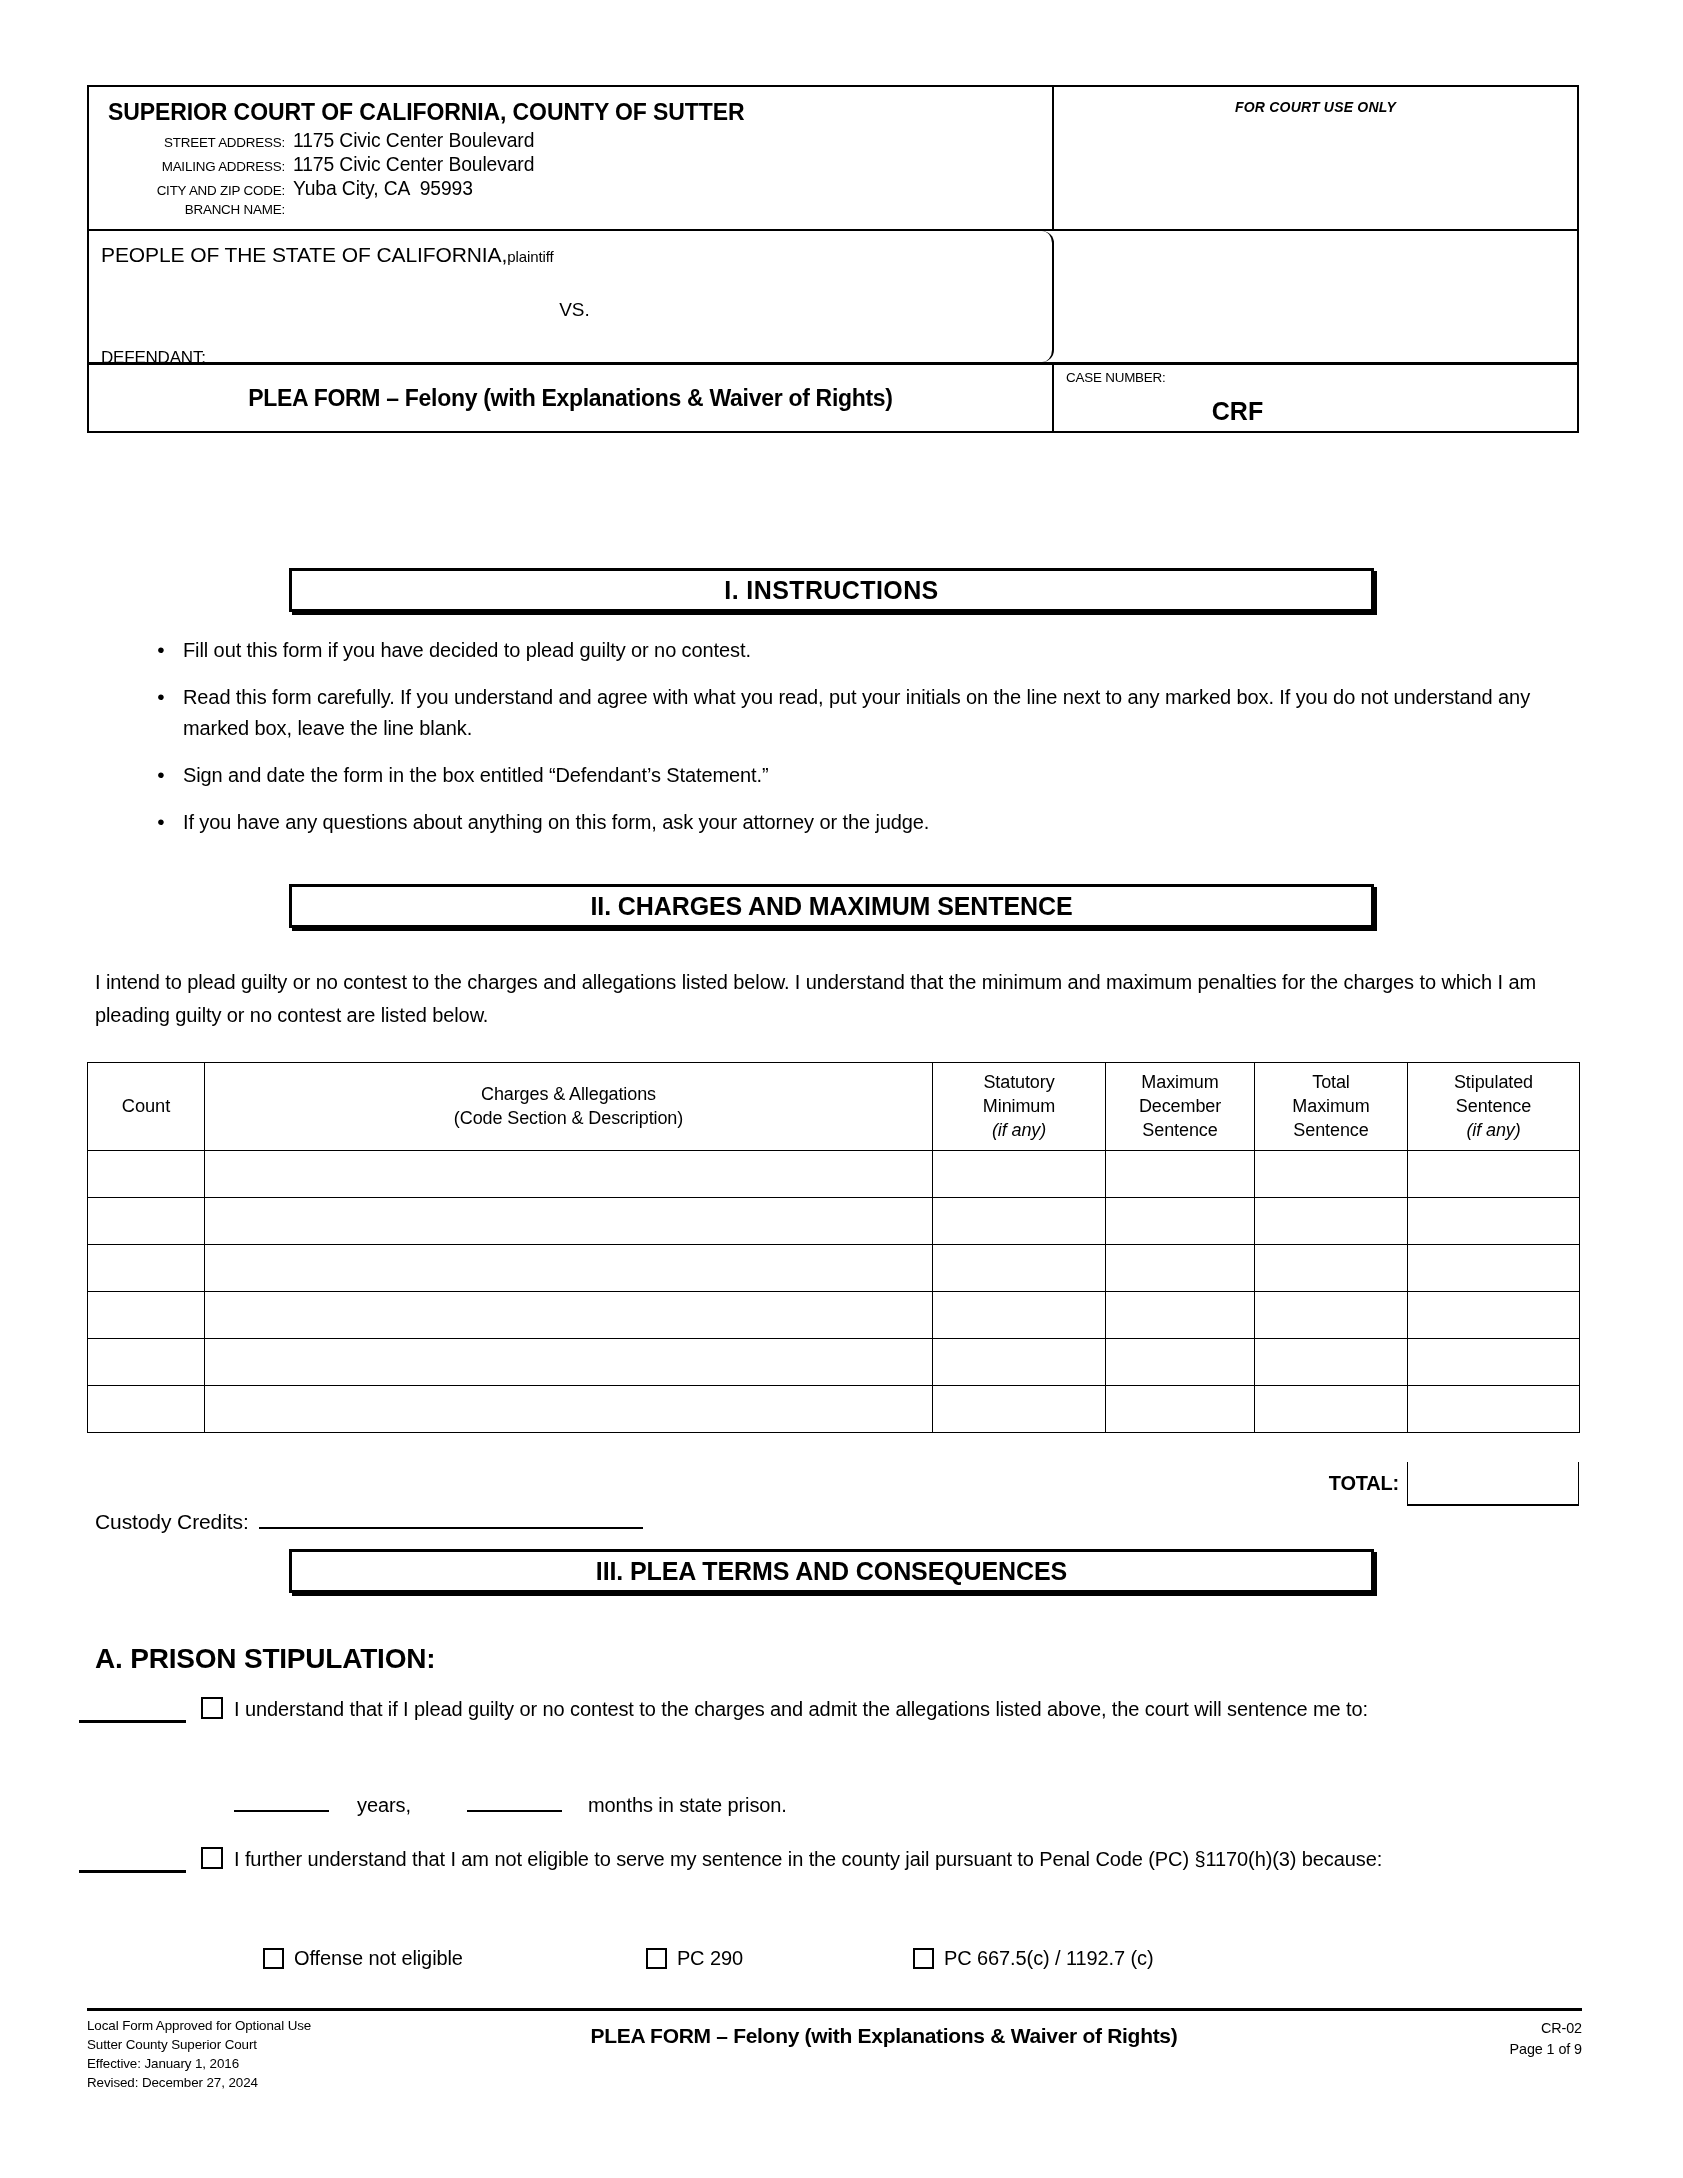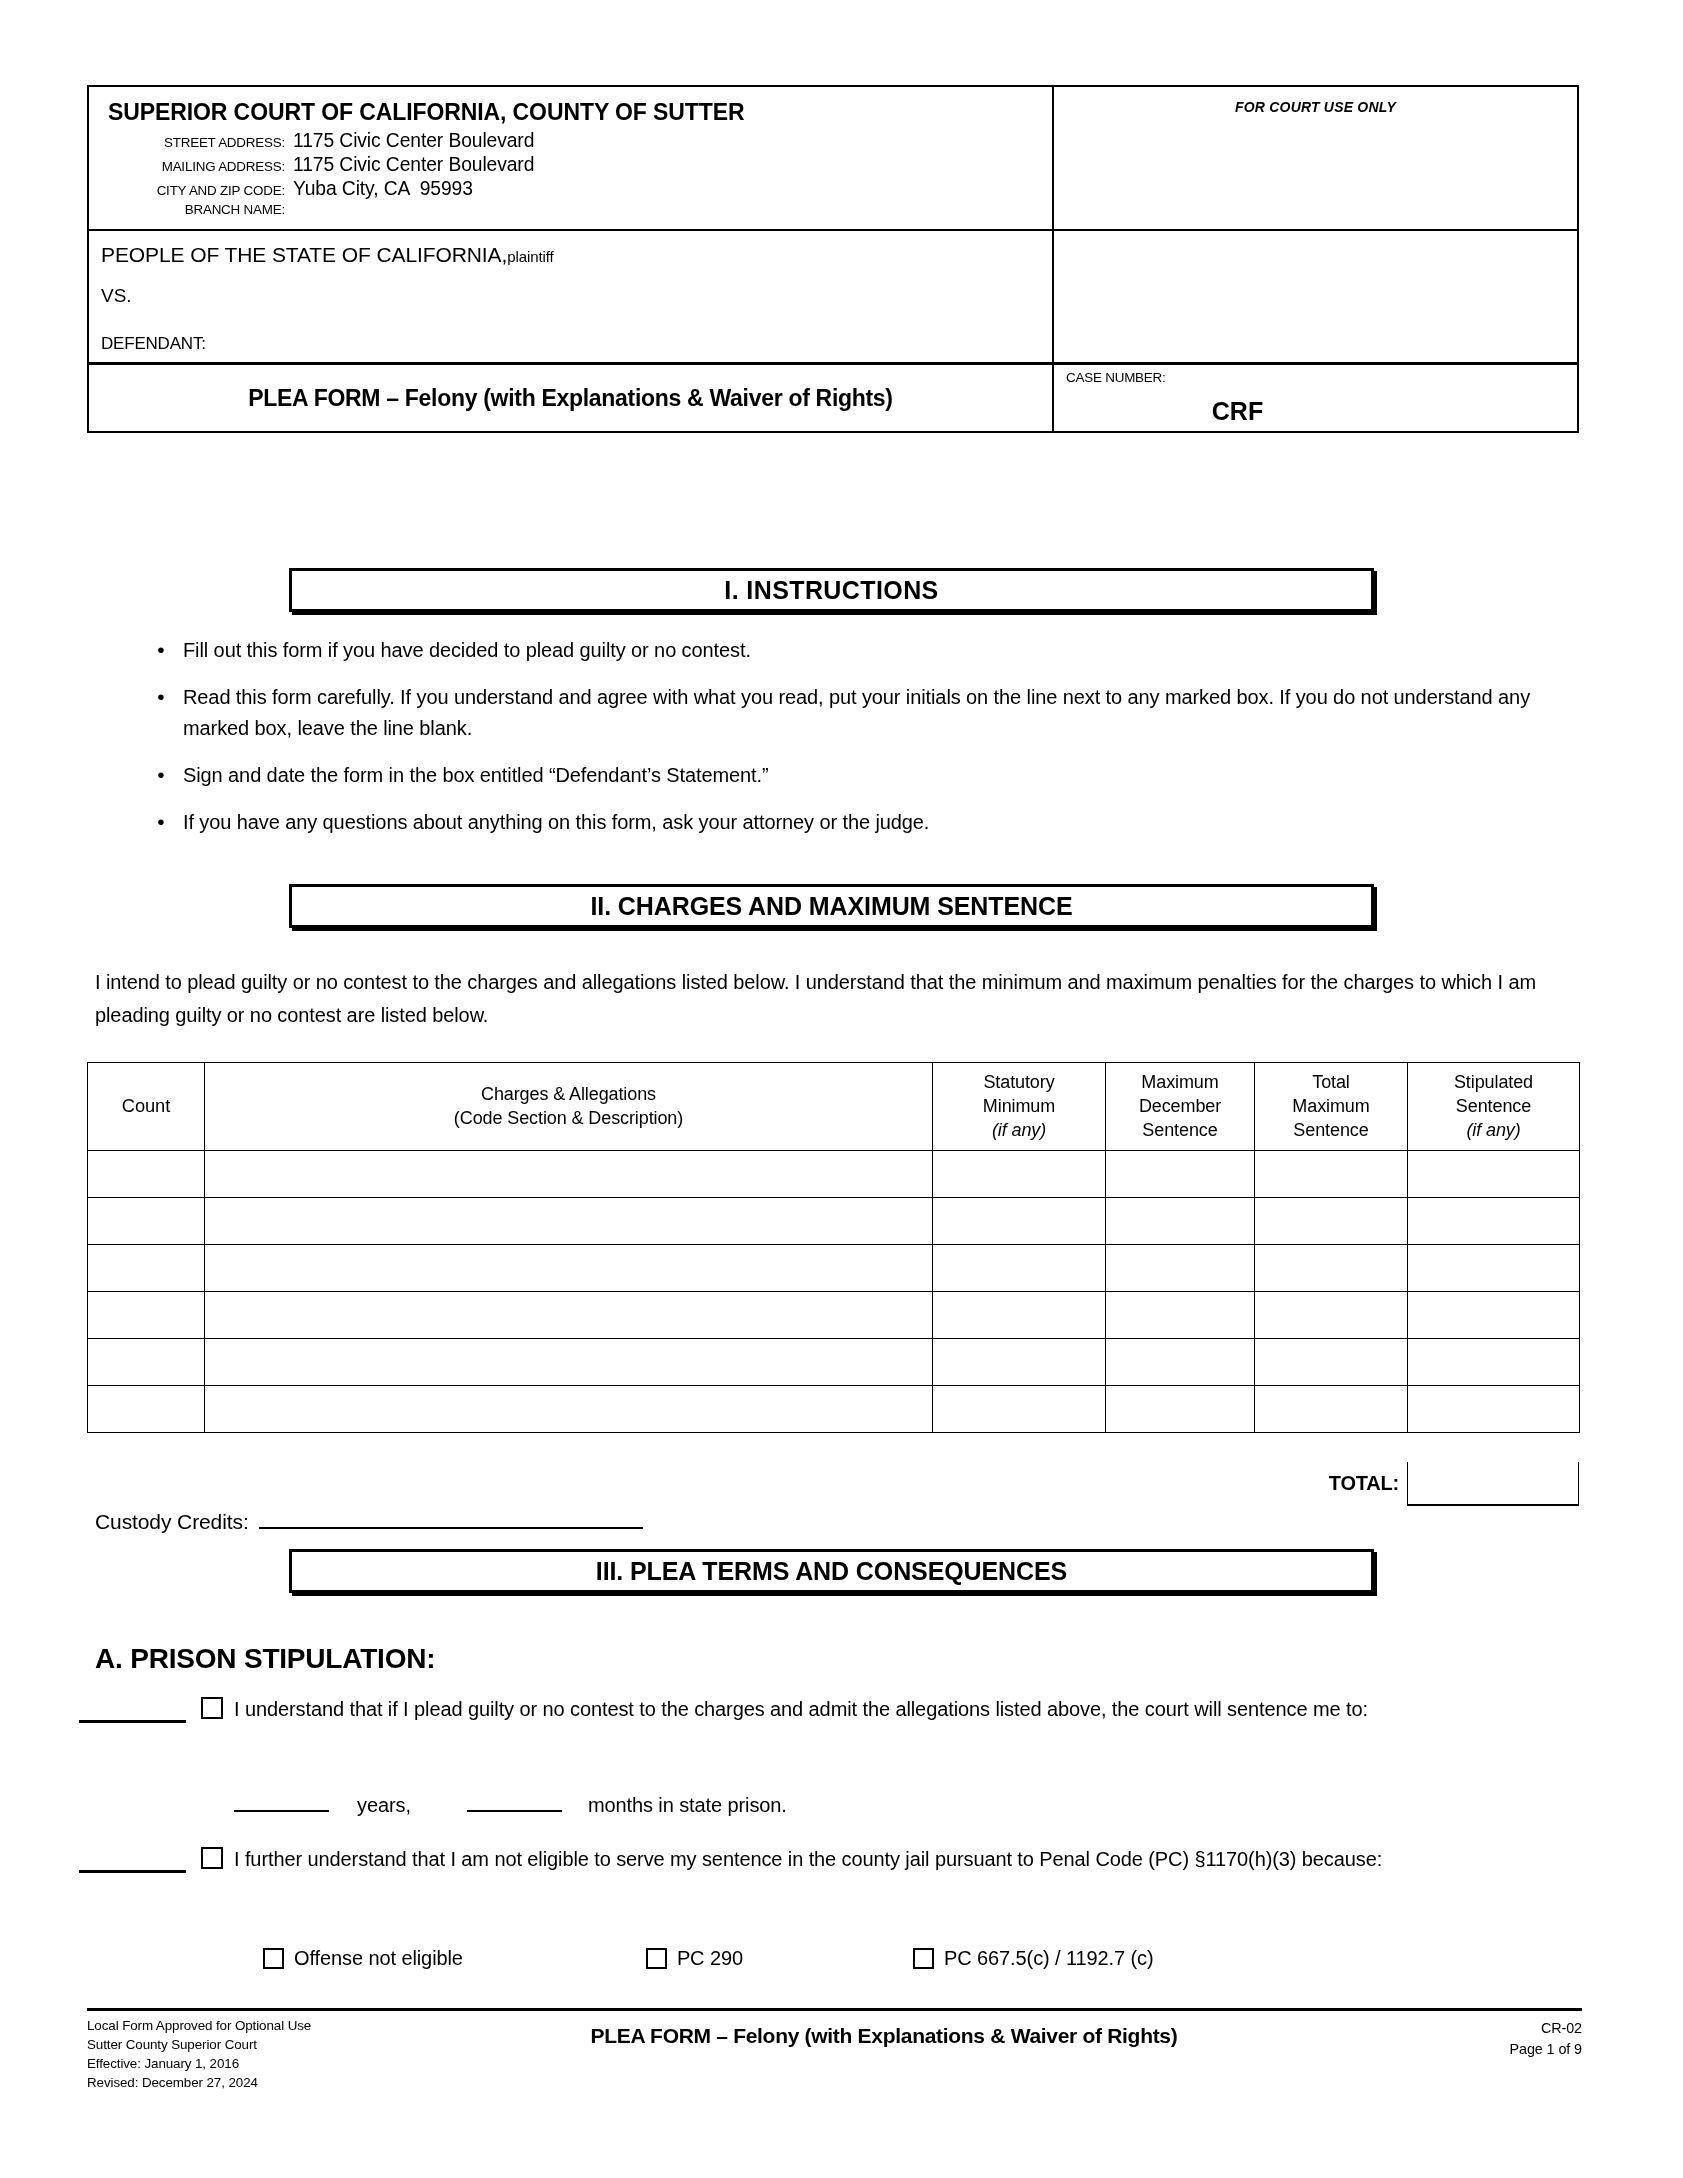--- a/index.html
+++ b/index.html
@@ -89,35 +89,37 @@
     display: flex;
     align-items: stretch;
     border-top: 2px solid #000;
   }
   .caption-mid-left {
     width: 965px;
     box-sizing: border-box;
     border-right: 2px solid #000;
     padding: 12px 4px 8px 12px;
     height: 131px;
+    border-radius: 12px;
   }
   .caption-mid-right {
     flex: 1;
   }
   .party-line {
     font-size: 21px;
     letter-spacing: -0.1px;
     white-space: nowrap;
   }
   .party-small {
     font-size: 15px;
   }
   .vs-line {
     font-size: 19px;
-    margin-top: 18px;
+    margin-top: 32px;
+    text-align: center;
   }
   .defendant-line {
     font-size: 17px;
     letter-spacing: -0.2px;
     margin-top: 27px;
   }
 
   .caption-bot {
     display: flex;
     align-items: stretch;

